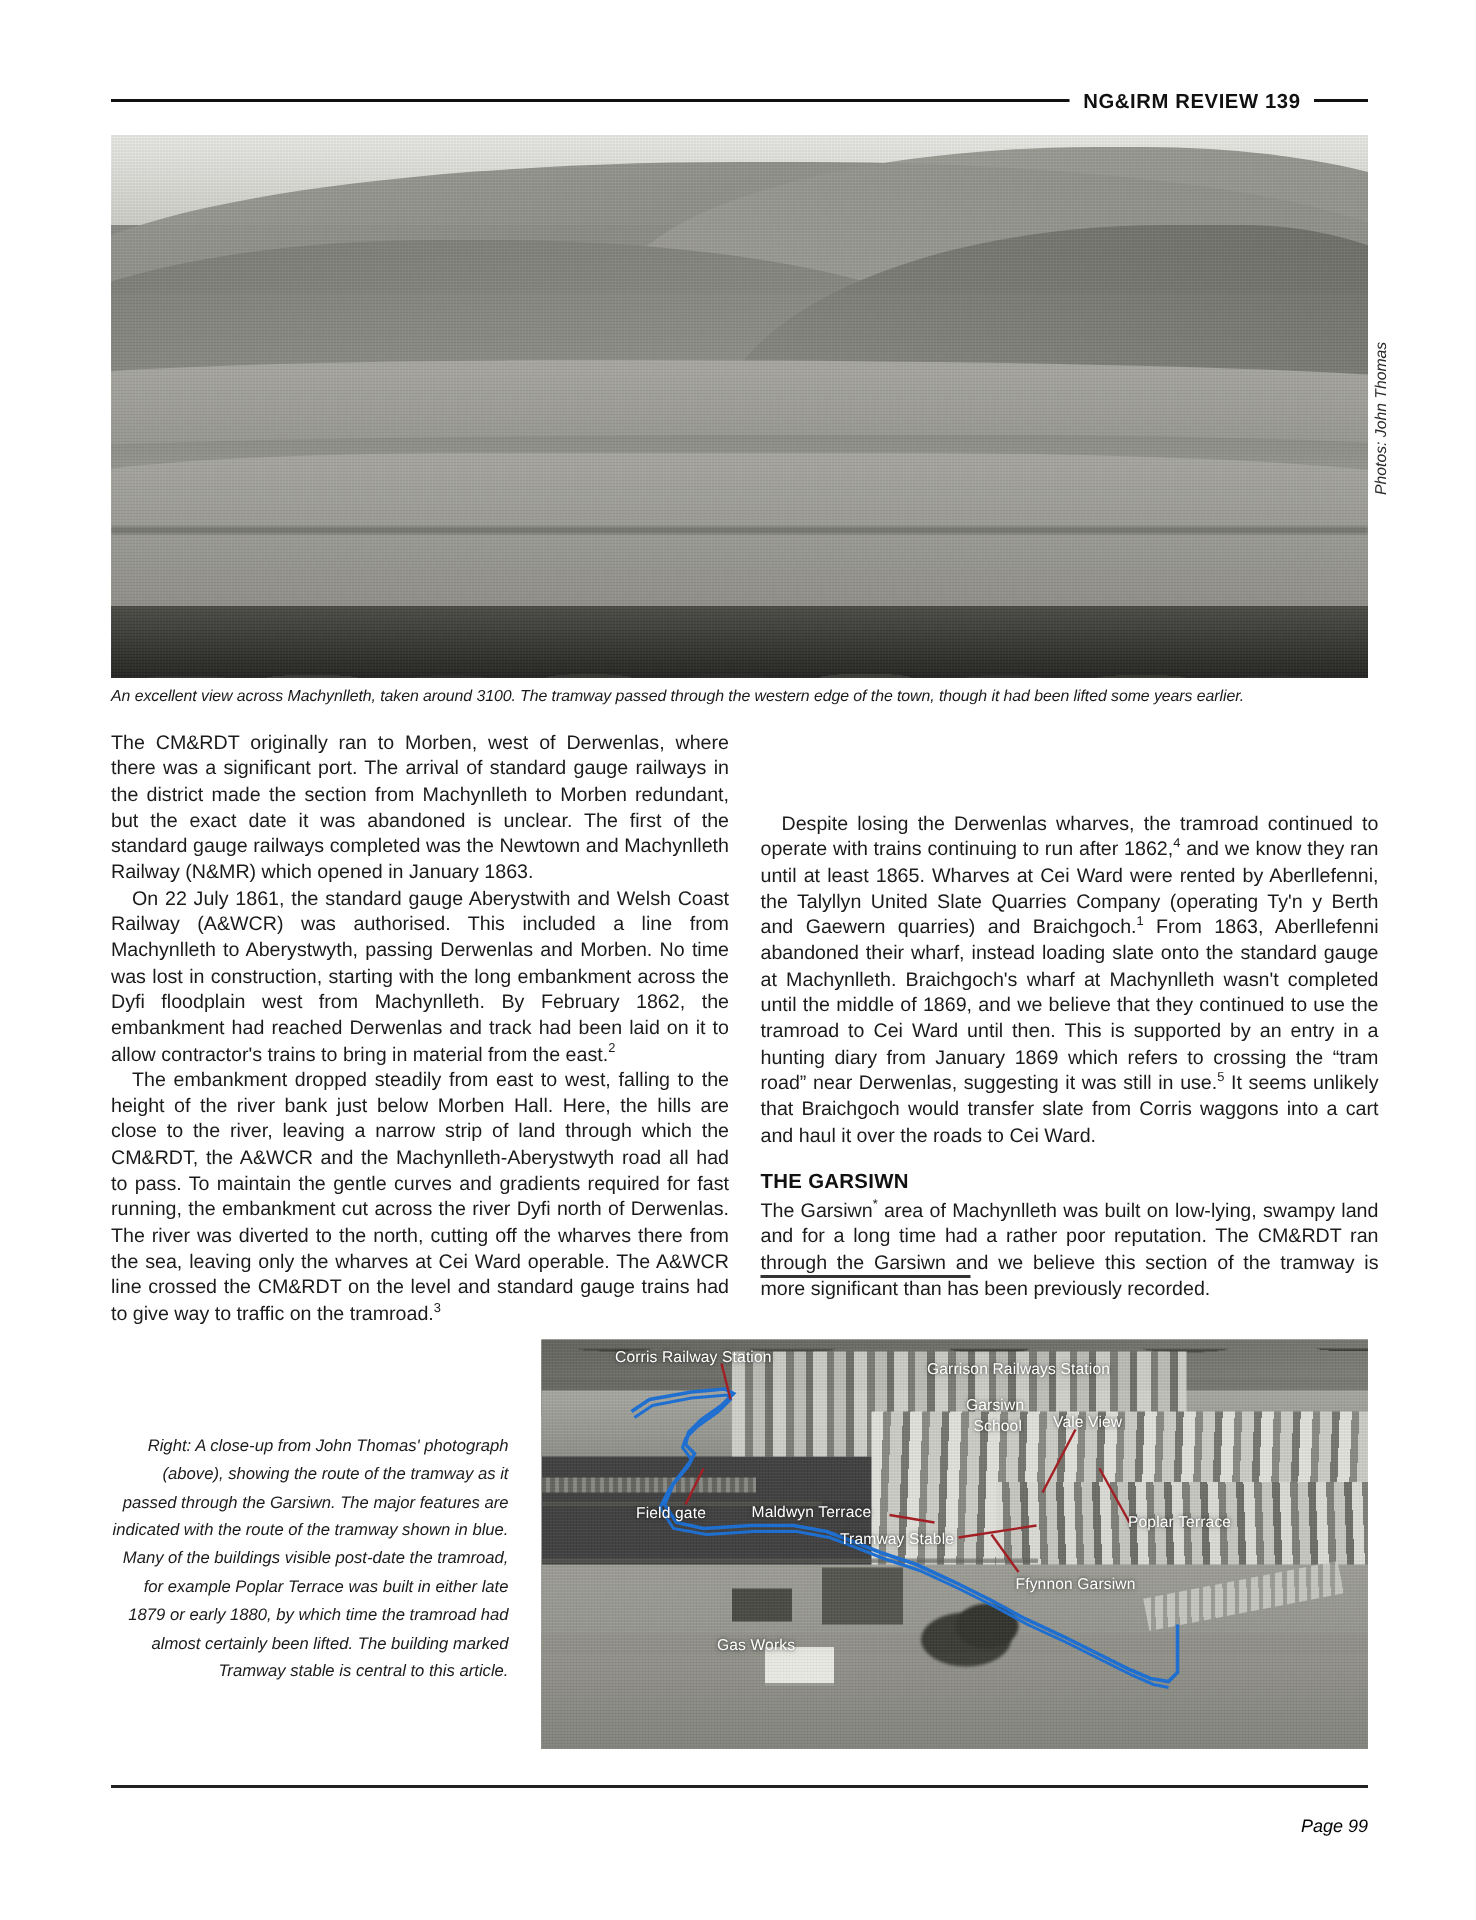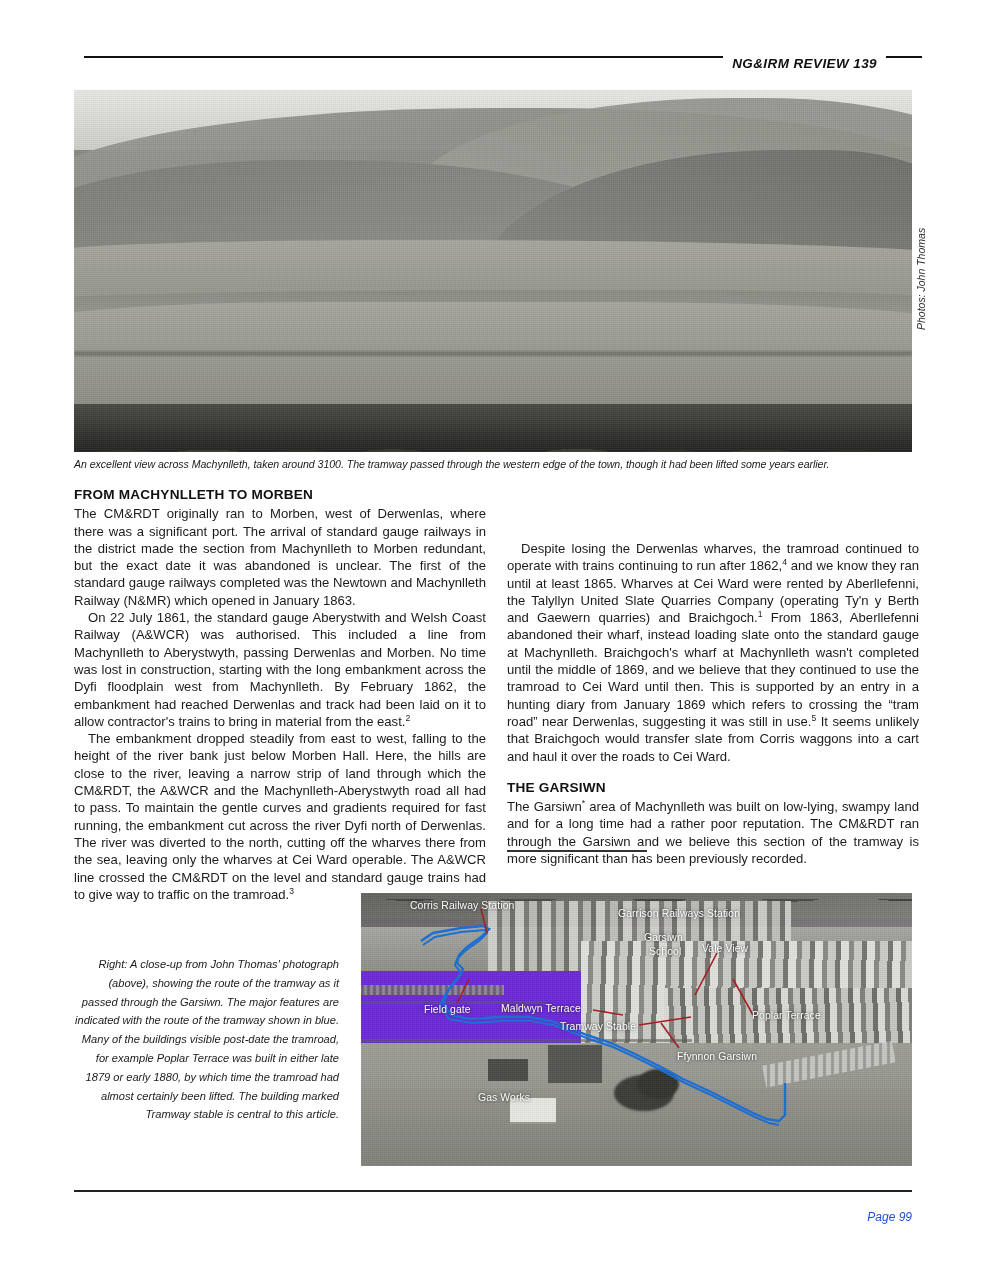--- a/index.html
+++ b/index.html
@@ -12,26 +12,26 @@
     height: 1280px;
     position: relative;
     font-family: "Liberation Sans", sans-serif;
     color: #1a1a1a;
     overflow: hidden;
   }
 
   
   #header {
     position: absolute;
-    left: 84px;
+    left: 74px;
     top: 56px;
     width: 838px;
     height: 22px;
     display: flex;
-    font-style: italic;
+    align-items: center;
   }
   #header .rule {
     flex: 1 1 auto;
     height: 2px;
     background: #111;
   }
   #header .rule.right { flex: 0 0 36px; }
   #header-title {
     font-size: 13.5px;
     font-weight: bold;
@@ -219,21 +219,21 @@
   }
 
   
   #inset-photo {
     position: absolute;
     left: 361px;
     top: 893px;
     width: 551px;
     height: 273px;
     overflow: hidden;
-    background: #6d28d9;
+    background: #404040;
   }
   .in-layer { position: absolute; }
   .in-sky { left:0; top:0; width:100%; height:26px; background:linear-gradient(#cfcfca,#b7b7b2); }
   .in-hill { left:-5%; top:0; width:115%; height:60px;
     background:linear-gradient(175deg,#5d5d58,#8b8b85); border-radius:0 0 30% 25% / 0 0 40% 35%; opacity:.95; }
   .in-trees { left:-2%; top:6px; width:108%; height:40px;
     background: radial-gradient(ellipse at 10% 0,#3b3b36 0 24px,transparent 25px),
                 radial-gradient(ellipse at 30% 0,#45453f 0 28px,transparent 29px),
                 radial-gradient(ellipse at 52% 0,#383833 0 26px,transparent 27px),
                 radial-gradient(ellipse at 74% 0,#42423c 0 28px,transparent 29px),
@@ -295,21 +295,21 @@
     width: 838px;
     height: 1.6px;
     background: #222;
   }
   #footer-page {
     position: absolute;
     right: 72px;
     top: 1210px;
     font-size: 12px;
     font-style: italic;
-    color: #1d4ed8;
+    color: #000000;
   }
 </style>
 </head>
 <body>
 
 <div id="header">
   <div class="rule"></div>
   <div id="header-title">NG&amp;IRM REVIEW 139</div>
   <div class="rule right"></div>
 </div>
@@ -328,21 +328,20 @@
   <div class="ph-layer hedge"></div>
   <div class="ph-layer tree-row"></div>
   <div class="ph-layer grain"></div>
 </div>
 
 <div id="photo-credit">Photos: John Thomas</div>
 
 <div id="main-caption">An excellent view across Machynlleth, taken around 3100. The tramway passed through the western edge of the town, though it had been lifted some years earlier.</div>
 
 <div class="col" id="col-left">
-  <div class="sec-head">FROM MACHYNLLETH TO MORBEN</div>
   <p class="para">The CM&amp;RDT originally ran to Morben, west of Derwenlas, where there was a significant port. The arrival of standard gauge railways in the district made the section from Machynlleth to Morben redundant, but the exact date it was abandoned is unclear. The first of the standard gauge railways completed was the Newtown and Machynlleth Railway (N&amp;MR) which opened in January 1863.</p>
   <p class="para">On 22 July 1861, the standard gauge Aberystwith and Welsh Coast Railway (A&amp;WCR) was authorised. This included a line from Machynlleth to Aberystwyth, passing Derwenlas and Morben. No time was lost in construction, starting with the long embankment across the Dyfi floodplain west from Machynlleth. By February 1862, the embankment had reached Derwenlas and track had been laid on it to allow contractor's trains to bring in material from the east.<sup>2</sup></p>
   <p class="para">The embankment dropped steadily from east to west, falling to the height of the river bank just below Morben Hall. Here, the hills are close to the river, leaving a narrow strip of land through which the CM&amp;RDT, the A&amp;WCR and the Machynlleth-Aberystwyth road all had to pass. To maintain the gentle curves and gradients required for fast running, the embankment cut across the river Dyfi north of Derwenlas. The river was diverted to the north, cutting off the wharves there from the sea, leaving only the wharves at Cei Ward operable. The A&amp;WCR line crossed the CM&amp;RDT on the level and standard gauge trains had to give way to traffic on the tramroad.<sup>3</sup></p>
 </div>
 
 <div class="col" id="col-right">
   <p class="para" style="text-indent:14px">Despite losing the Derwenlas wharves, the tramroad continued to operate with trains continuing to run after 1862,<sup>4</sup> and we know they ran until at least 1865. Wharves at Cei Ward were rented by Aberllefenni, the Talyllyn United Slate Quarries Company (operating Ty'n y Berth and Gaewern quarries) and Braichgoch.<sup>1</sup> From 1863, Aberllefenni abandoned their wharf, instead loading slate onto the standard gauge at Machynlleth. Braichgoch's wharf at Machynlleth wasn't completed until the middle of 1869, and we believe that they continued to use the tramroad to Cei Ward until then. This is supported by an entry in a hunting diary from January 1869 which refers to crossing the “tram road” near Derwenlas, suggesting it was still in use.<sup>5</sup> It seems unlikely that Braichgoch would transfer slate from Corris waggons into a cart and haul it over the roads to Cei Ward.</p>
   <div class="sec-head">THE GARSIWN</div>
   <p class="para">The Garsiwn<sup>*</sup> area of Machynlleth was built on low-lying, swampy land and for a long time had a rather poor reputation. The CM&amp;RDT ran through the Garsiwn and we believe this section of the tramway is more significant than has been previously recorded.</p>
 </div>

